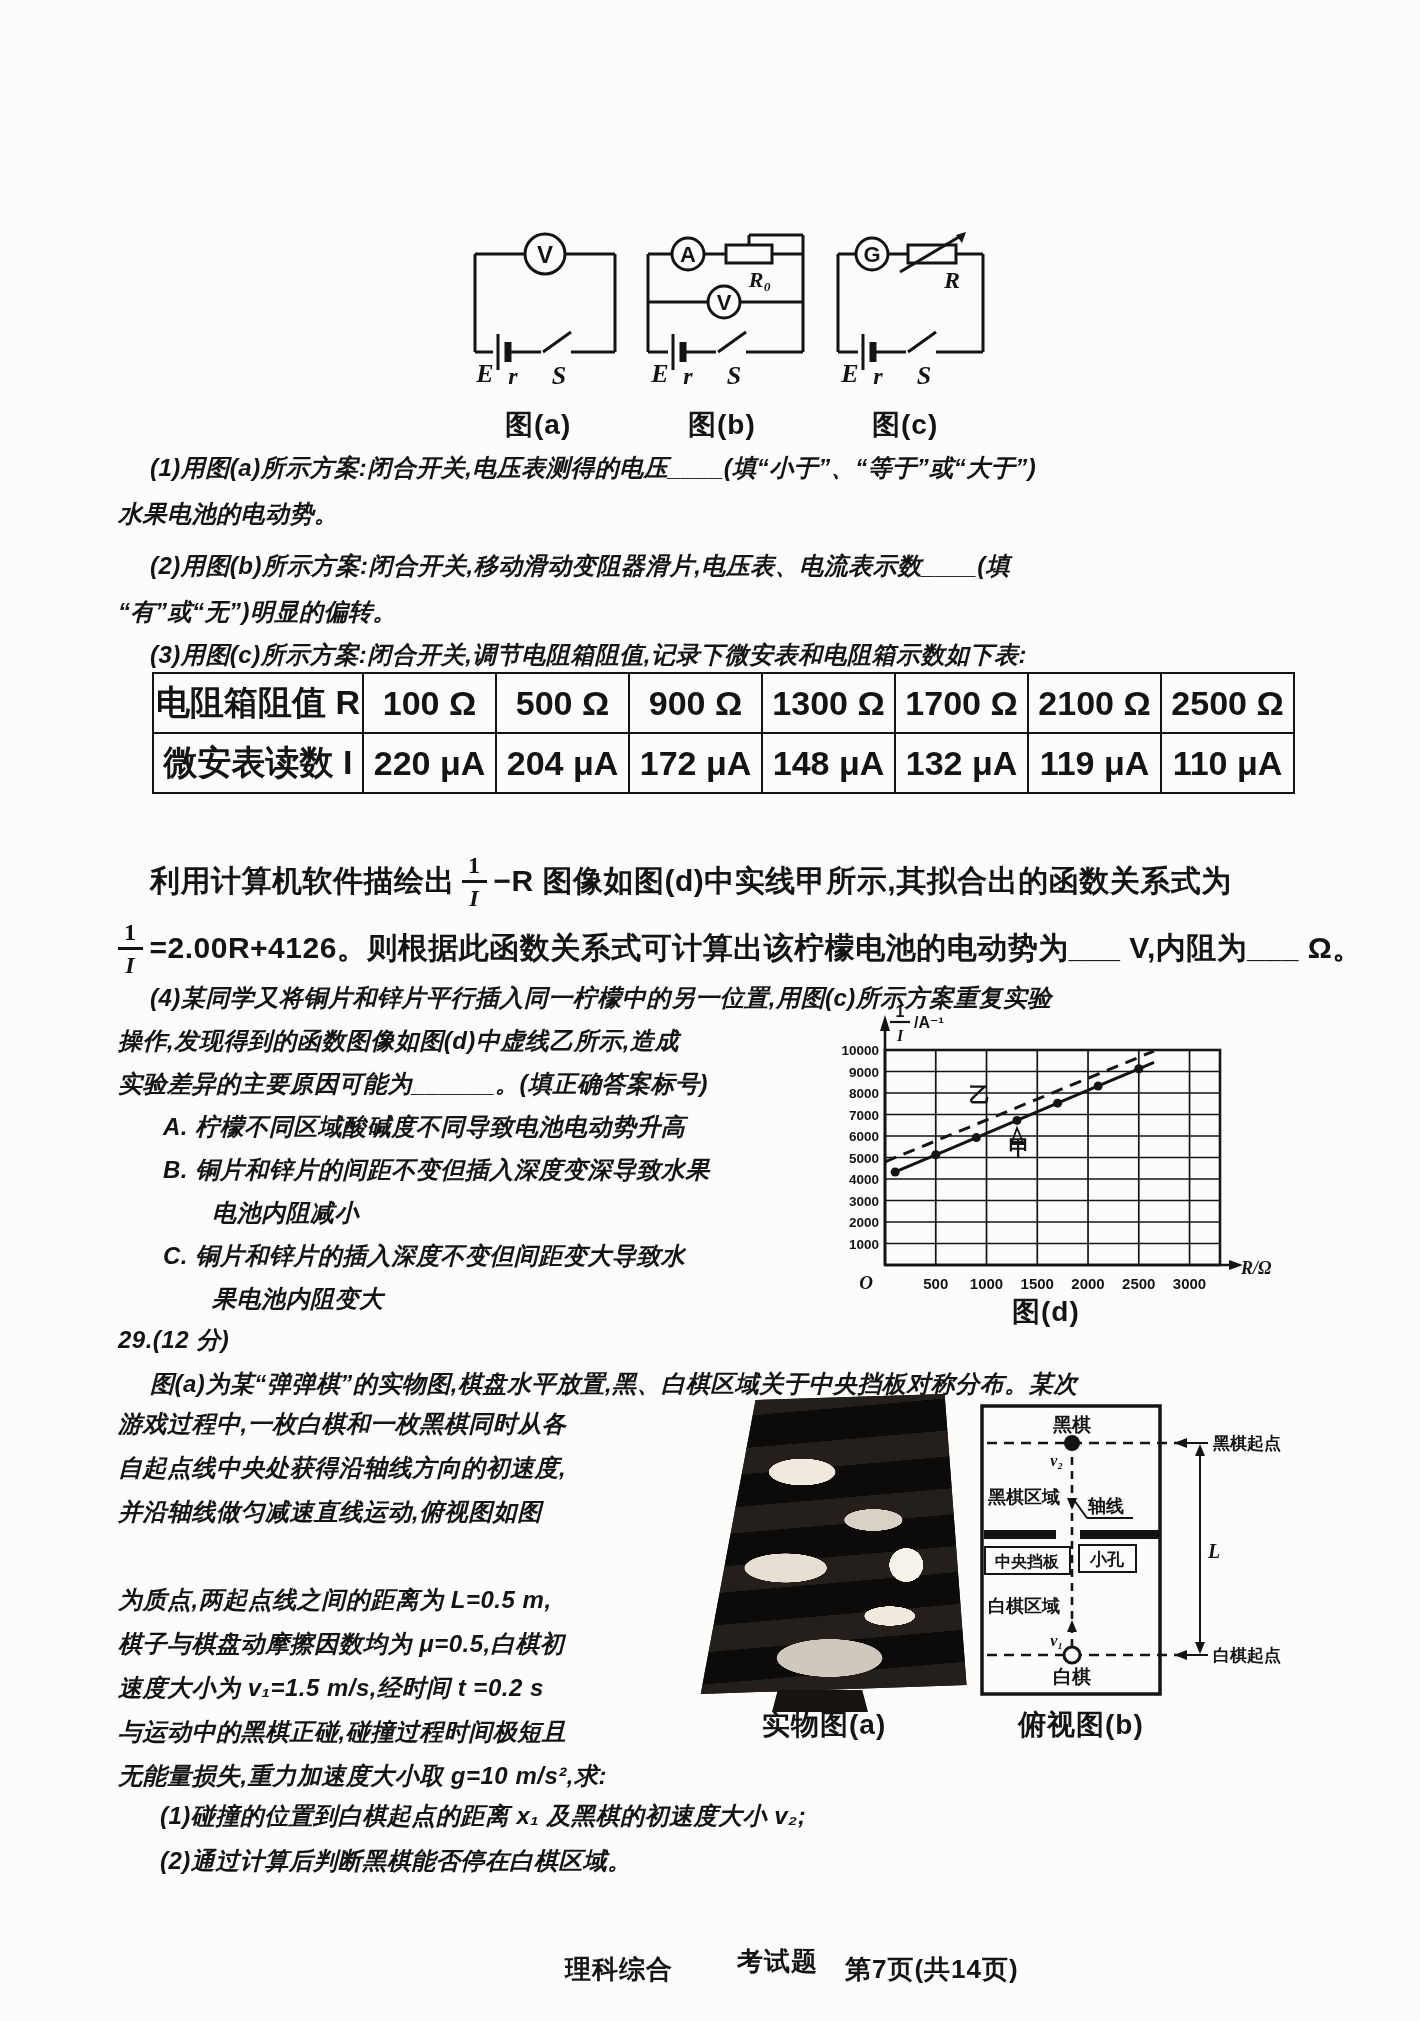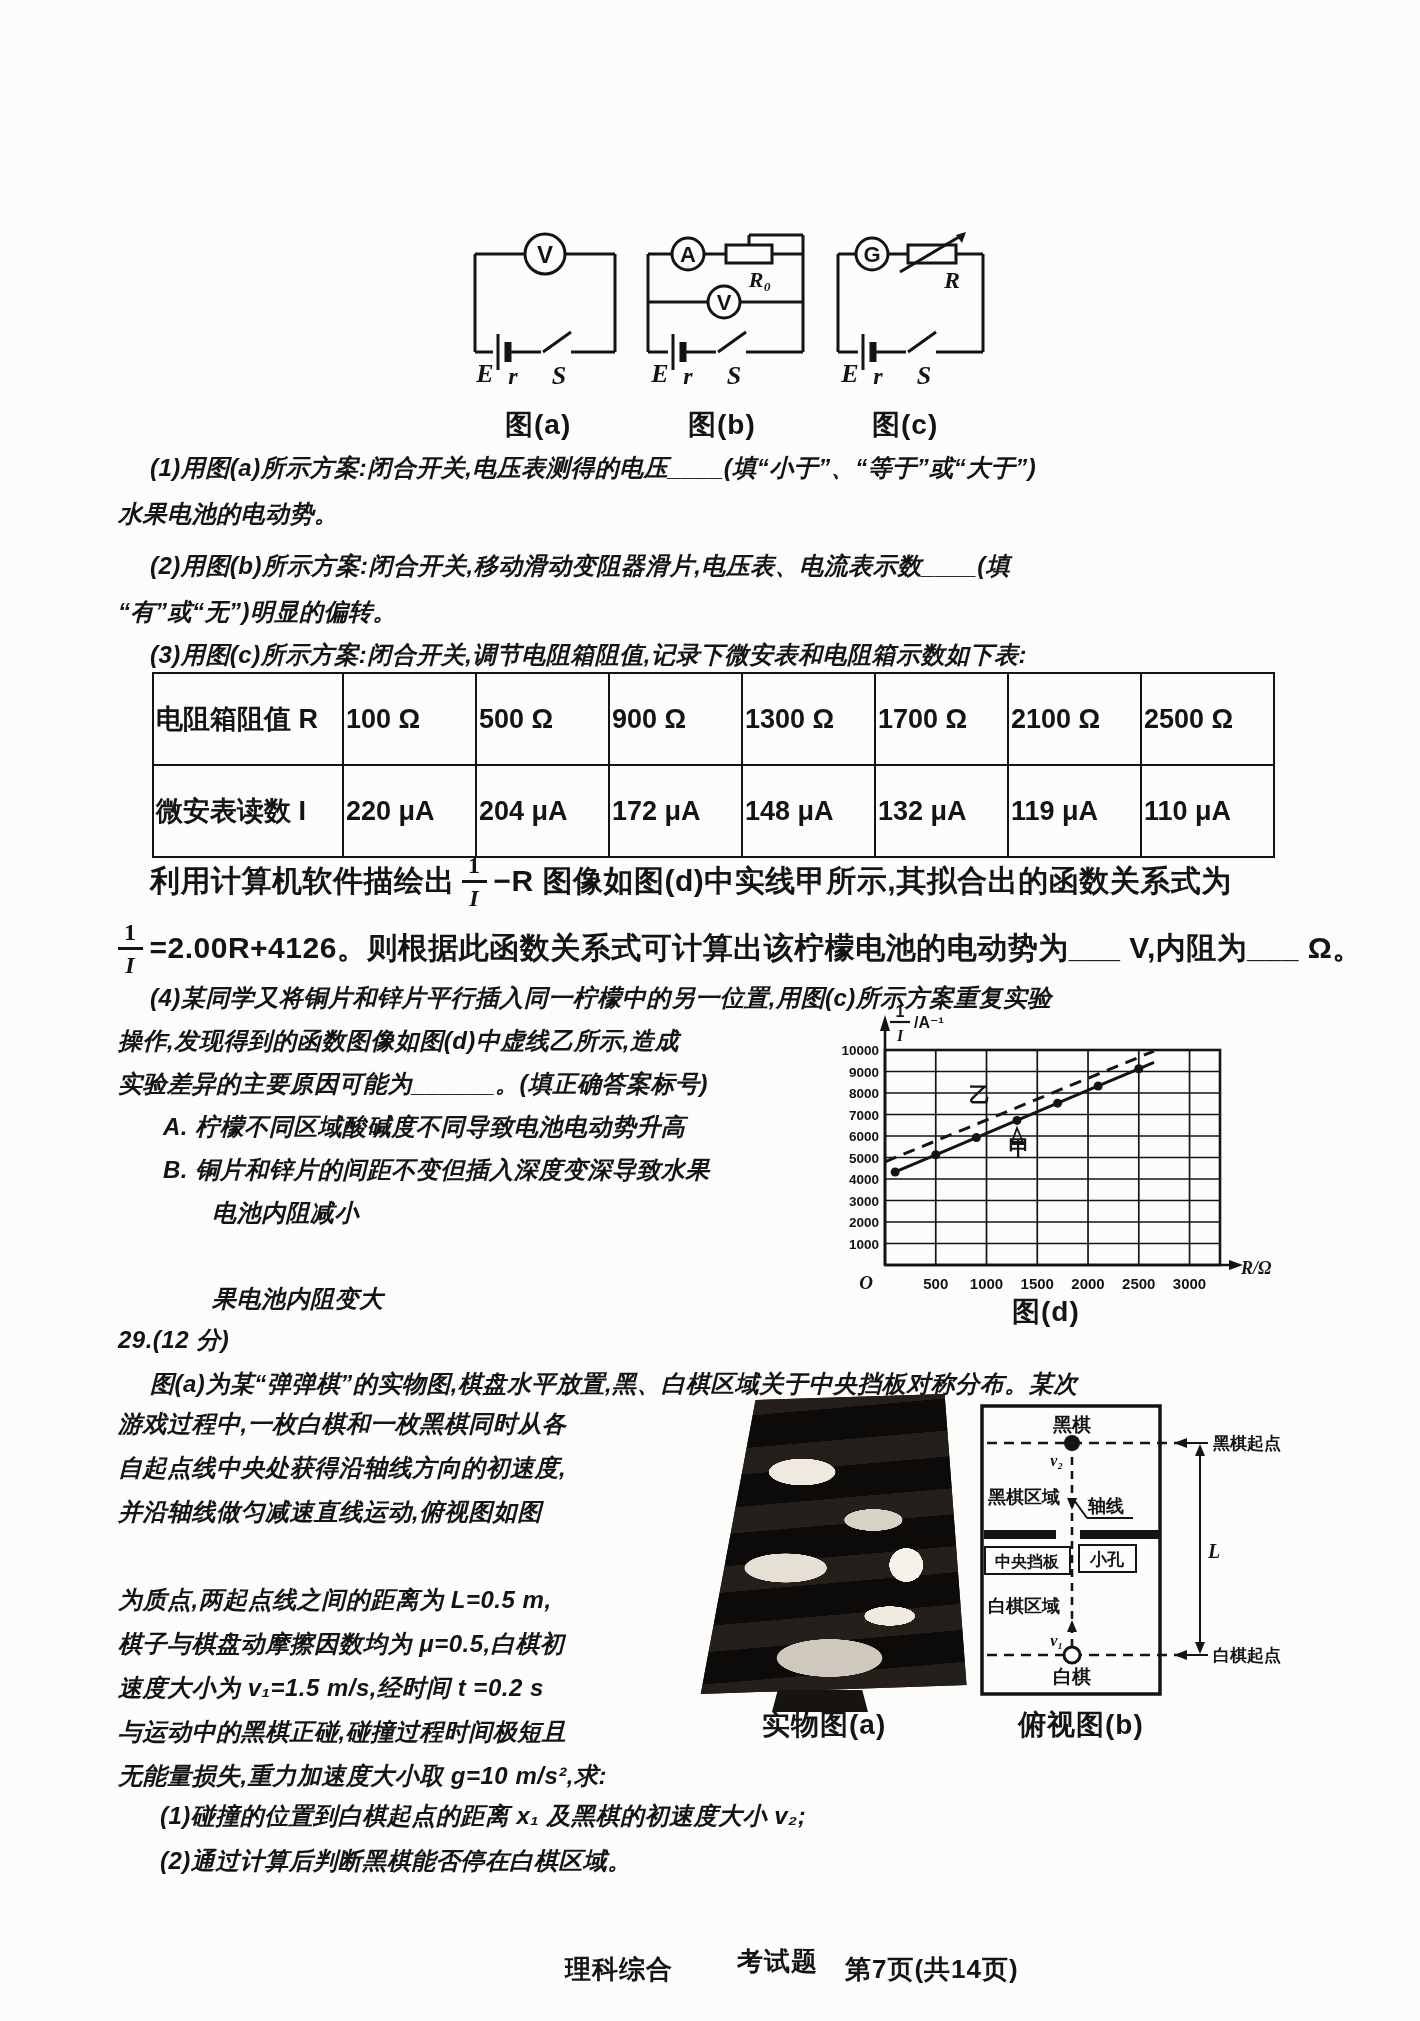--- a/index.html
+++ b/index.html
@@ -7,22 +7,22 @@
         font-family:"Liberation Sans","DejaVu Sans",sans-serif;color:#141414;}
   .t{position:absolute;font-weight:700;font-size:24px;line-height:36px;white-space:nowrap;letter-spacing:.5px;font-style:italic;}
   .cap{position:absolute;font-weight:700;font-size:28px;white-space:nowrap;letter-spacing:1px;}
   .small{font-size:26px;}
   .frline{position:absolute;display:flex;align-items:center;gap:7px;font-weight:700;font-size:30px;white-space:nowrap;letter-spacing:.5px;margin-top:27px;}
   .frac{display:inline-flex;flex-direction:column;align-items:center;line-height:1;
         font-family:"Liberation Serif","DejaVu Serif",serif;font-style:italic;font-size:24px;font-weight:700;}
   .frac .nm{padding:0 6px 3px;border-bottom:3px solid #141414;font-style:normal;}
   .frac .dn{padding-top:3px;}
   table.datatable{position:absolute;left:152px;top:672px;border-collapse:collapse;table-layout:fixed;background:#fcfcfa;}
-  table.datatable td{border:2.6px solid #141414;height:58px;vertical-align:middle;
-        font-weight:700;font-size:27px;padding:16px 2px;white-space:nowrap;}
+  table.datatable td{border:2.6px solid #141414;height:58px;text-align:center;vertical-align:middle;
+        font-weight:700;font-size:34px;padding:0 2px;white-space:nowrap;}
   svg text{font-family:"Liberation Sans","DejaVu Sans",sans-serif;font-weight:700;fill:#141414;}
   svg text.it{font-family:"Liberation Serif","DejaVu Serif",serif;font-style:italic;}
   .photo{position:absolute;left:698px;top:1394px;width:274px;height:300px;
      clip-path:polygon(21% 2%,90% 0,98% 97%,1% 100%);
      background:
        radial-gradient(ellipse 55px 22px at 38% 26%,#efe9df 0 60%,transparent 61%),
        radial-gradient(ellipse 48px 18px at 64% 42%,#d8d2c6 0 60%,transparent 61%),
        radial-gradient(ellipse 68px 24px at 32% 58%,#e5dfd4 0 60%,transparent 61%),
        radial-gradient(circle 17px at 76% 57%,#f5f2ea 0 99%,transparent 100%),
        radial-gradient(ellipse 42px 16px at 70% 74%,#efe9e0 0 60%,transparent 61%),
@@ -170,20 +170,21 @@
     </span>
     <span>=2.00R+4126。则根据此函数关系式可计算出该柠檬电池的电动势为___ V,内阻为___ Ω。</span>
   </div>
 
   <div class="t" style="left:150px;top:980px">(4)某同学又将铜片和锌片平行插入同一柠檬中的另一位置,用图(c)所示方案重复实验</div>
   <div class="t" style="left:118px;top:1023px">操作,发现得到的函数图像如图(d)中虚线乙所示,造成</div>
   <div class="t" style="left:118px;top:1066px">实验差异的主要原因可能为______。(填正确答案标号)</div>
   <div class="t" style="left:163px;top:1109px">A. 柠檬不同区域酸碱度不同导致电池电动势升高</div>
   <div class="t" style="left:163px;top:1152px">B. 铜片和锌片的间距不变但插入深度变深导致水果</div>
   <div class="t" style="left:212px;top:1195px">电池内阻减小</div>
+  <div class="t" style="left:163px;top:1238px">C. 铜片和锌片的插入深度不变但间距变大导致水</div>
   <div class="t" style="left:212px;top:1281px">果电池内阻变大</div>
 
   <svg id="chart-svg" style="position:absolute;left:828px;top:995px" width="470" height="305" viewBox="0 0 470 305">
       <line x1="107.75757575757575" y1="270" x2="107.75757575757575" y2="55" stroke="#141414" stroke-width="1.7"></line>
       <line x1="158.5151515151515" y1="270" x2="158.5151515151515" y2="55" stroke="#141414" stroke-width="1.7"></line>
       <line x1="209.27272727272728" y1="270" x2="209.27272727272728" y2="55" stroke="#141414" stroke-width="1.7"></line>
       <line x1="260.030303030303" y1="270" x2="260.030303030303" y2="55" stroke="#141414" stroke-width="1.7"></line>
       <line x1="310.78787878787875" y1="270" x2="310.78787878787875" y2="55" stroke="#141414" stroke-width="1.7"></line>
       <line x1="361.54545454545456" y1="270" x2="361.54545454545456" y2="55" stroke="#141414" stroke-width="1.7"></line>
       <line x1="57" y1="248.5" x2="392" y2="248.5" stroke="#141414" stroke-width="1.7"></line>

